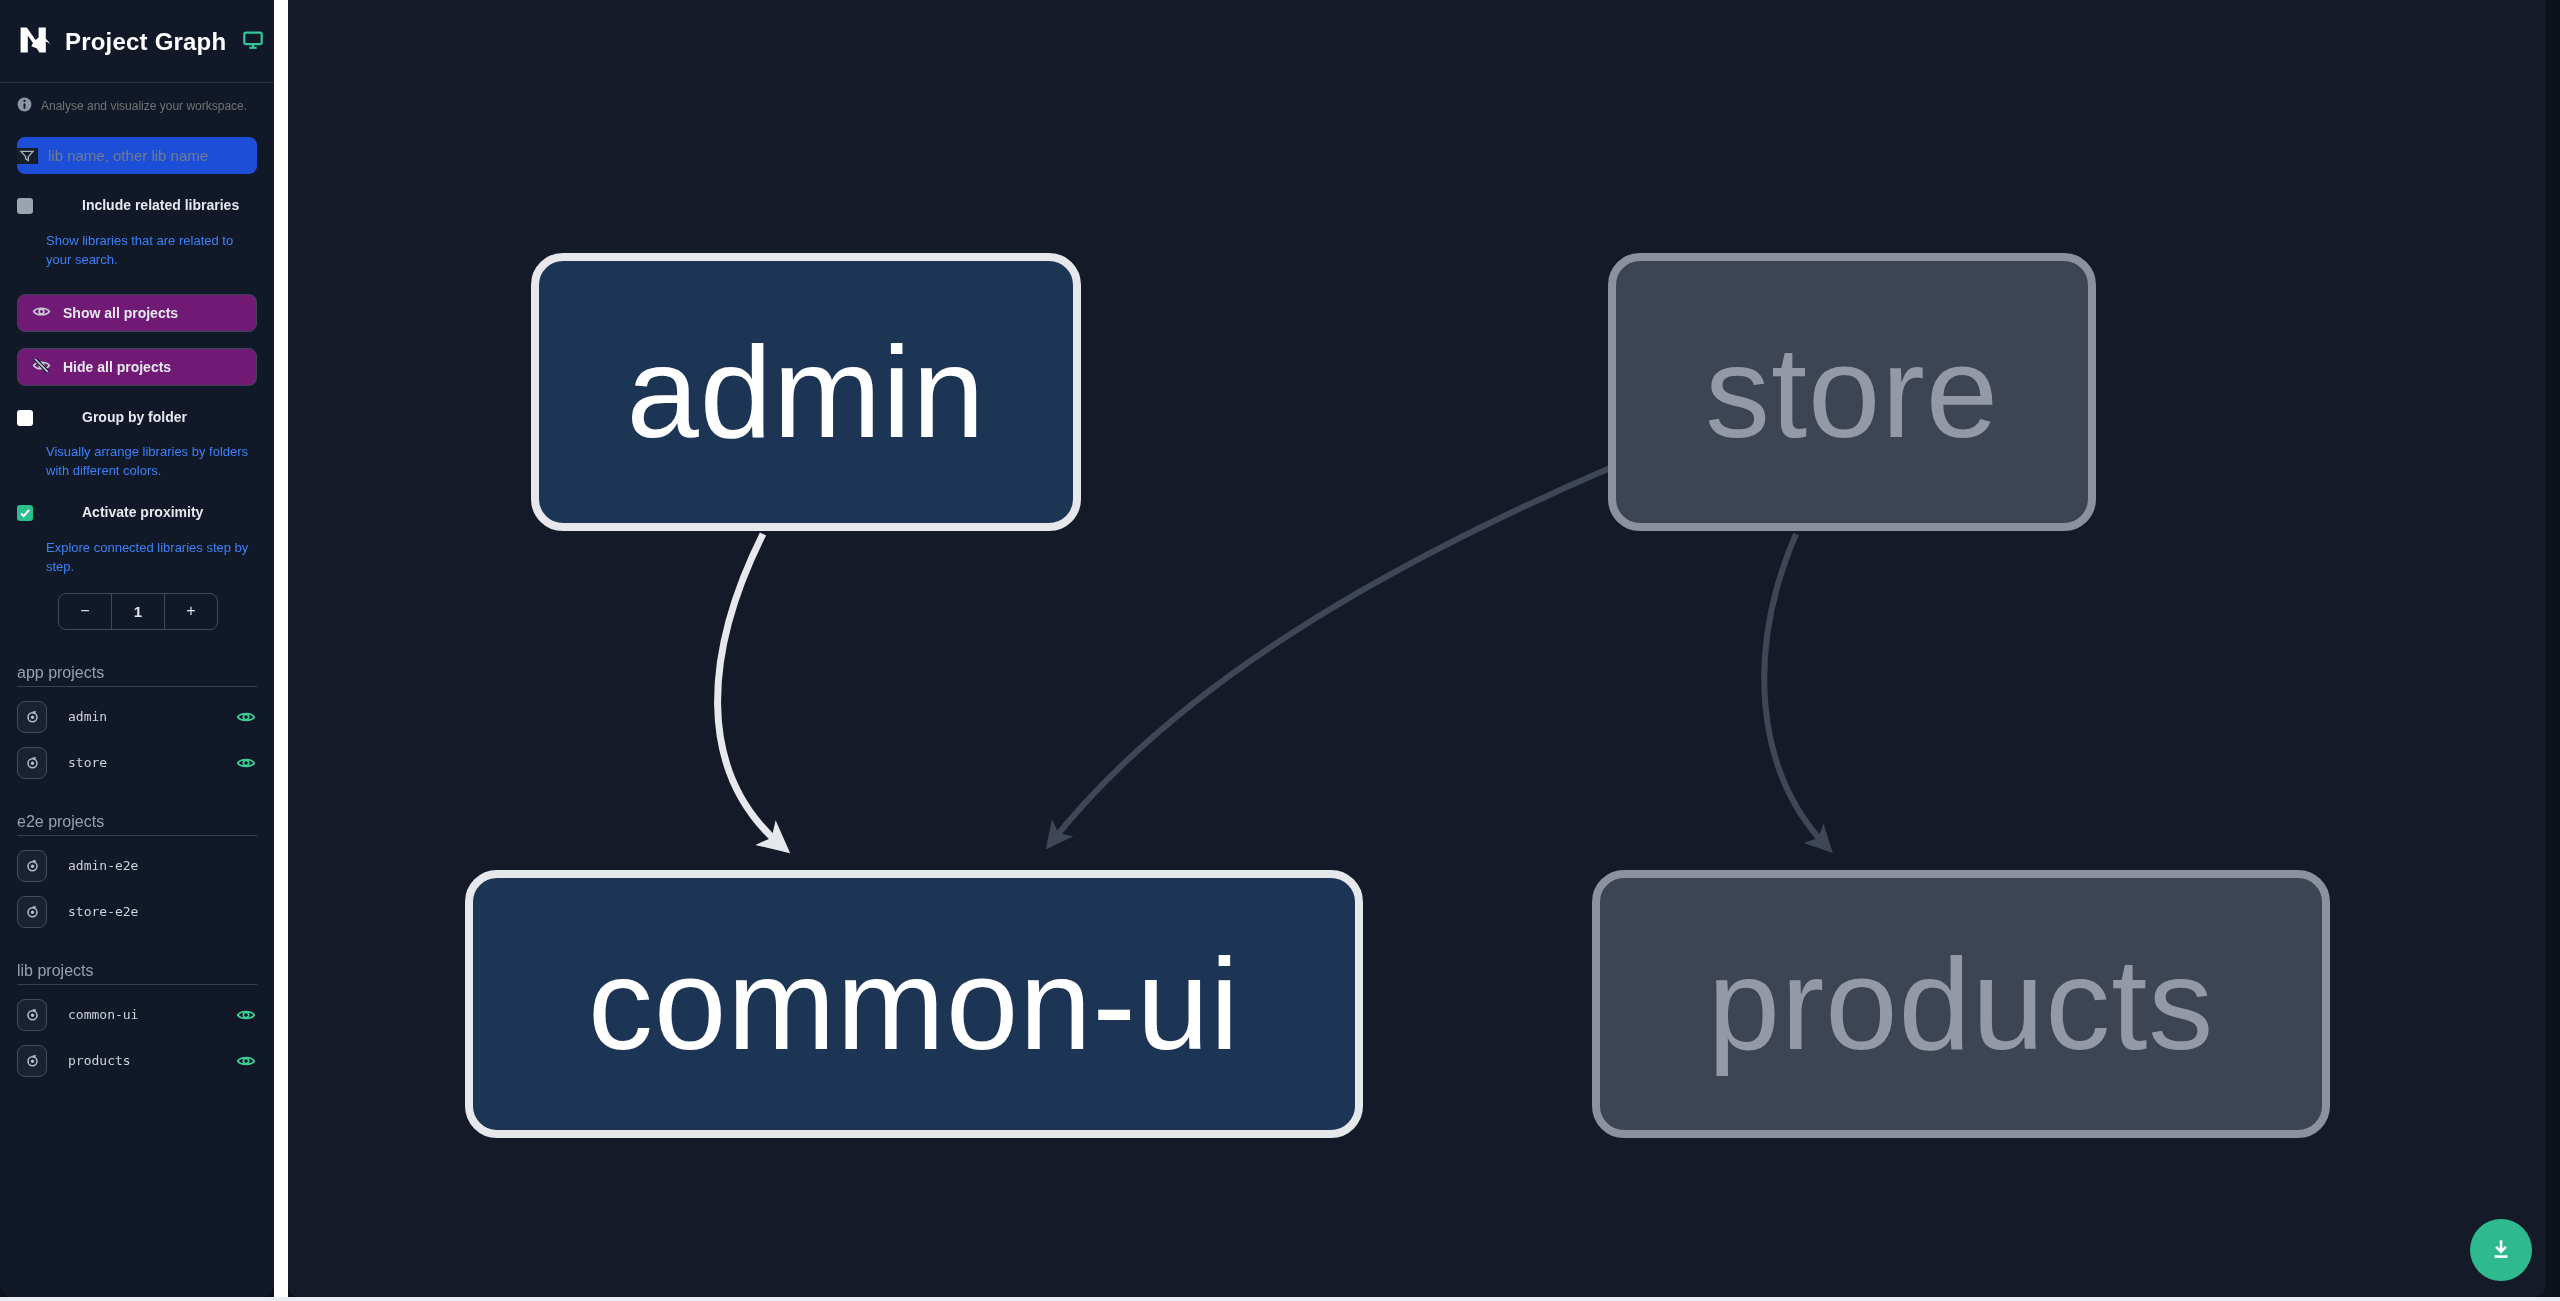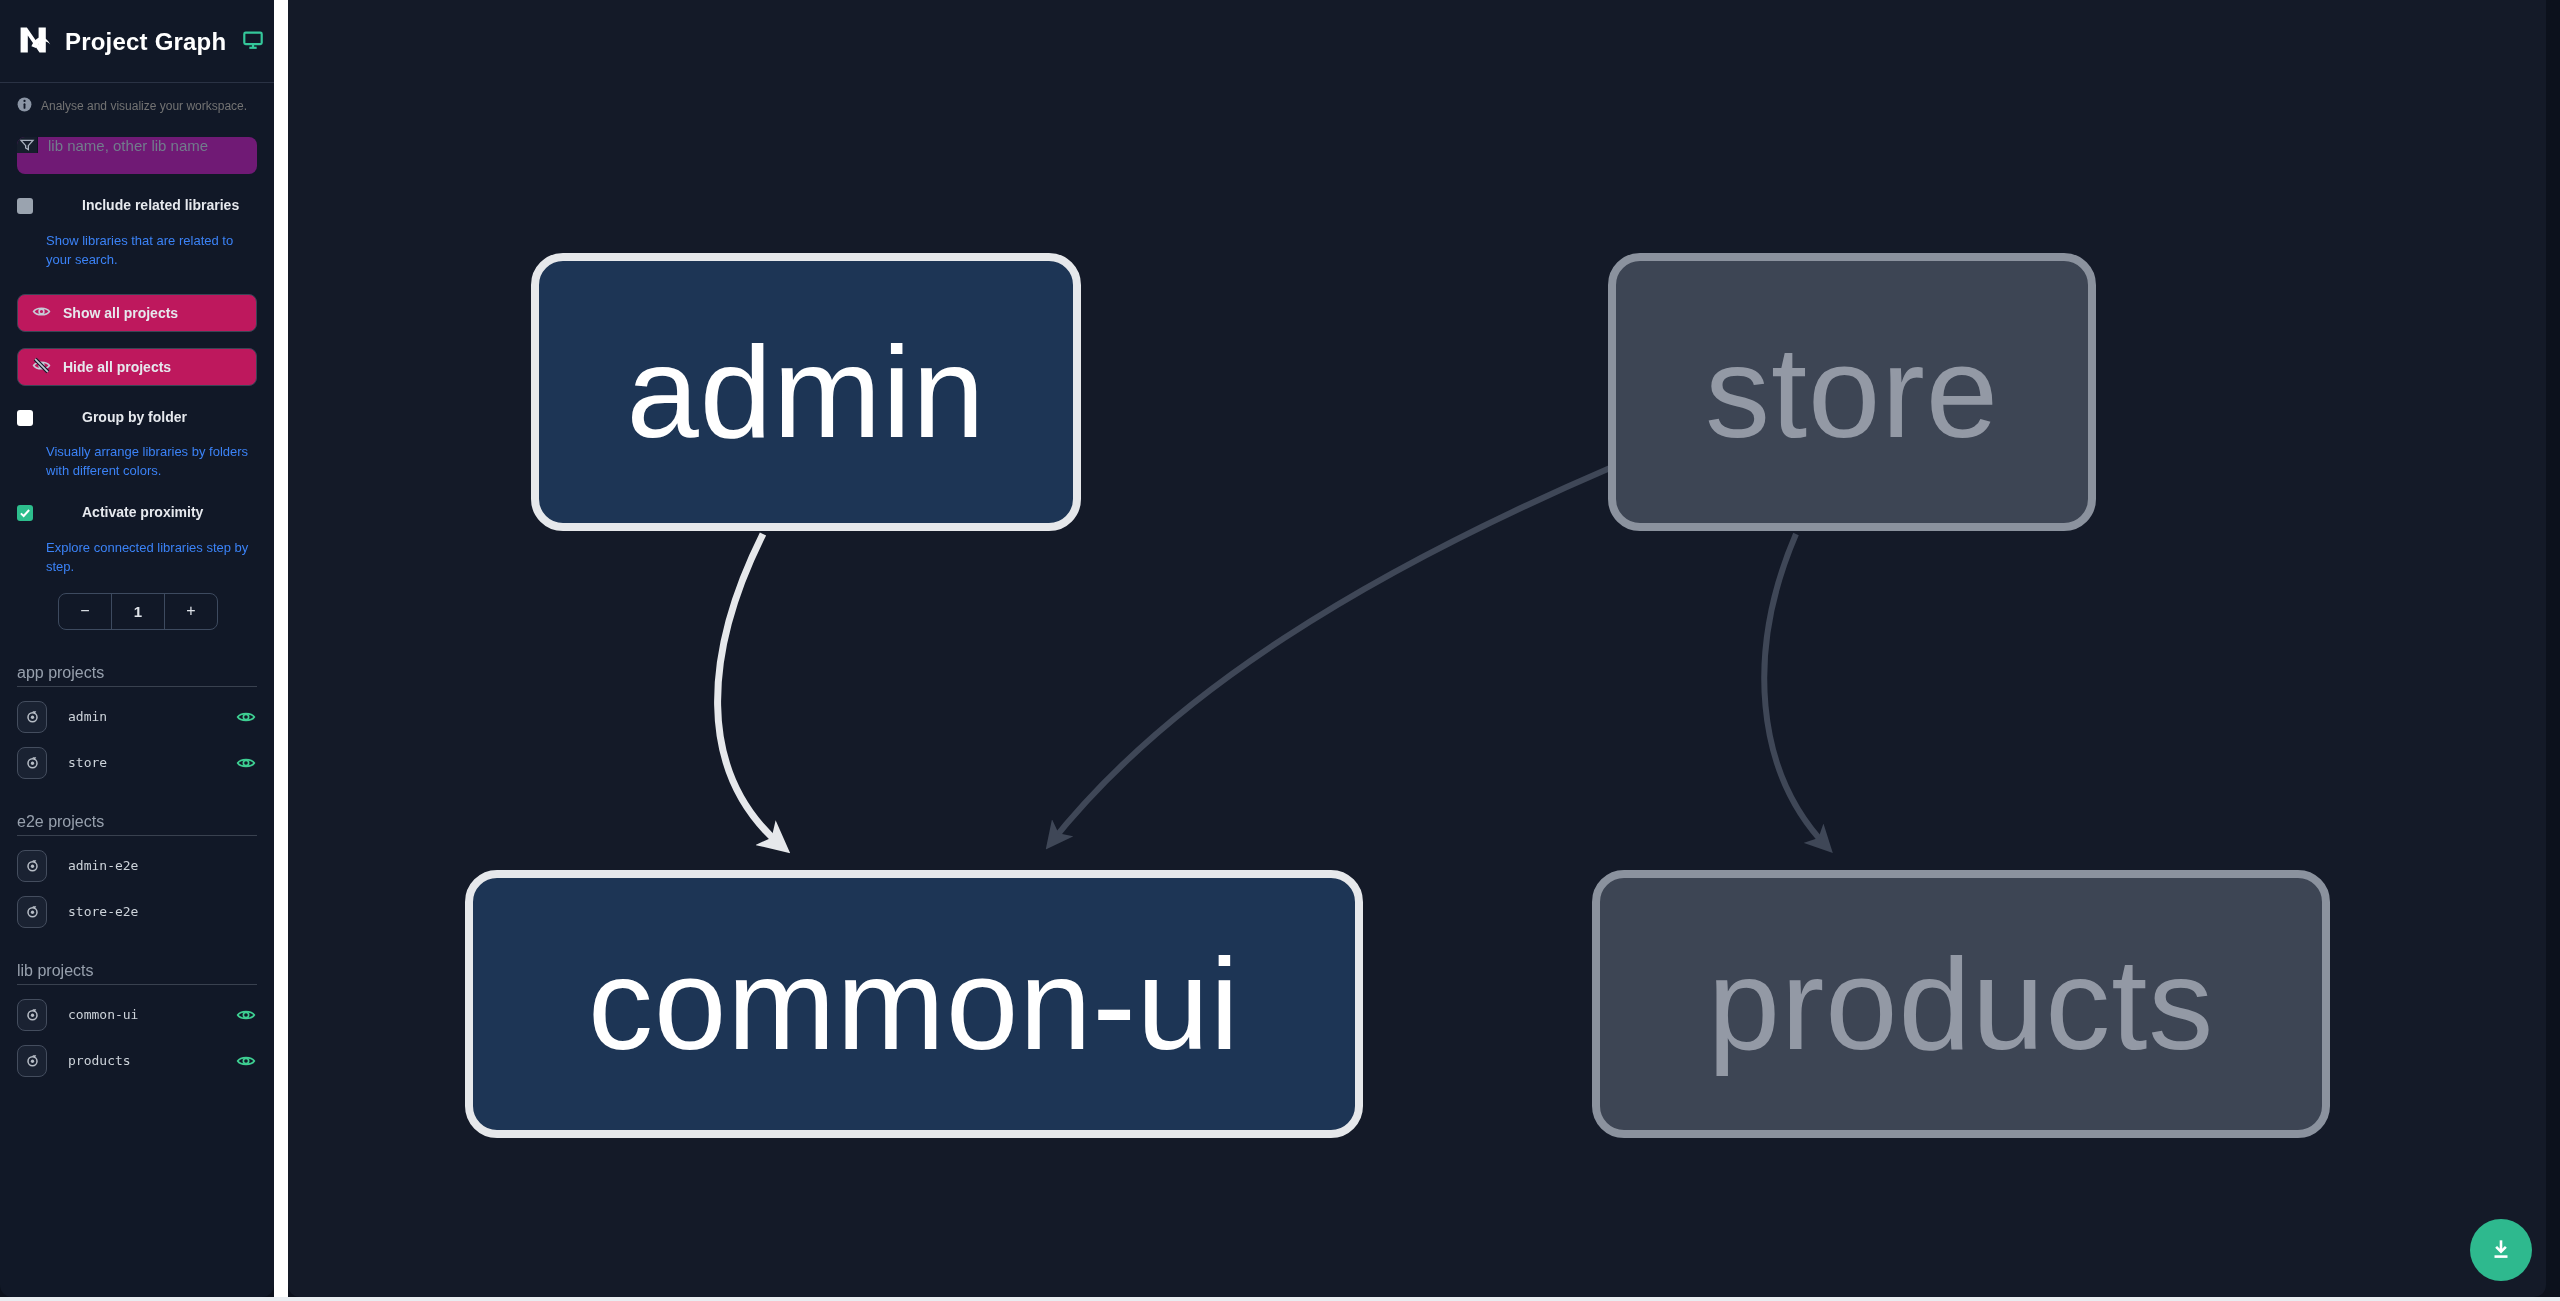--- a/index.html
+++ b/index.html
@@ -16,40 +16,40 @@
 
   .sb-header { display:flex; align-items:center; gap:12px; padding:22px 17px 20px 17px;text-align:center; }
   .sb-title { font-size:24px; font-weight:bold; color:#ffffff; letter-spacing:.2px; flex:0 0 auto; }
   .sb-header .logo { flex:0 0 auto; }
   .sb-header .monitor { margin-left:4px; }
   .sb-hr { border-top:1px solid #2a3244; }
 
   .tagline { display:flex; align-items:center; gap:9px; padding:14px 17px 4px 17px;
              color:#737373; font-size:12px; }
 
-  .filter-box { margin:18px 17px 0 17px; height:37px; background:#701a75; border-radius:8px;
-                display:flex; align-items:flex-start; overflow:hidden; }
+  .filter-box { margin:18px 17px 0 17px; height:37px; background:#1d4ed8; border-radius:8px;
+                display:flex; align-items:center; overflow:hidden; }
   .filter-icon-cell { width:33px; background:#161e2c; border-right:1px solid #0e1522;
                       display:flex; align-items:center; justify-content:center; }
   .filter-box input { flex:1; background:transparent; border:none; outline:none;
                       color:#cdd3da; font-size:15px; padding:0 10px;
                       font-family:"Liberation Sans", sans-serif; }
   .filter-box input::placeholder { color:#717c8c; }
 
   .cb-row { display:flex; align-items:flex-start; gap:13px; padding:0 17px; margin-top:22px; }
   .cb { width:16px; height:16px; border-radius:3px; flex:0 0 auto; margin-top:2px; }
   .cb.gray { background:#9aa3af; }
   .cb.white { background:#ffffff; }
   .cb.checked { background:#2dbe8d; display:flex; align-items:center; justify-content:center; }
   .cb.checked svg { display:block; }
   .cb-label { font-size:14px; font-weight:bold; color:#e6e9ee; line-height:1.35;margin-left:36px; }
   .cb-desc { font-size:13px; color:#3b82f6; line-height:1.45; margin-top:17px; }
 
   .sb-btn { margin:16px 17px 0 17px; height:38px; border:1px solid #3b4456; border-radius:8px;
-            background:#be185d; display:flex; align-items:center; gap:12px; padding:18px 14px;
+            background:#701a75; display:flex; align-items:center; gap:12px; padding:18px 14px;
             color:#e6e9ee; font-size:14px; font-weight:bold; cursor:pointer; }
   .sb-btn:first-of-type { margin-top:24px; }
 
   .stepper { margin:16px 0 0 58px; width:160px; height:37px; border:1px solid #3d4a5f;
              border-radius:8px; display:flex; overflow:hidden; }
   .stepper > div { flex:1; display:flex; align-items:center; justify-content:center;
                    color:#dfe3e9; font-size:16px; }
   .stepper > div + div { border-left:1px solid #3d4a5f; }
   .stepper .val { font-weight:bold; font-size:15px; }
 

